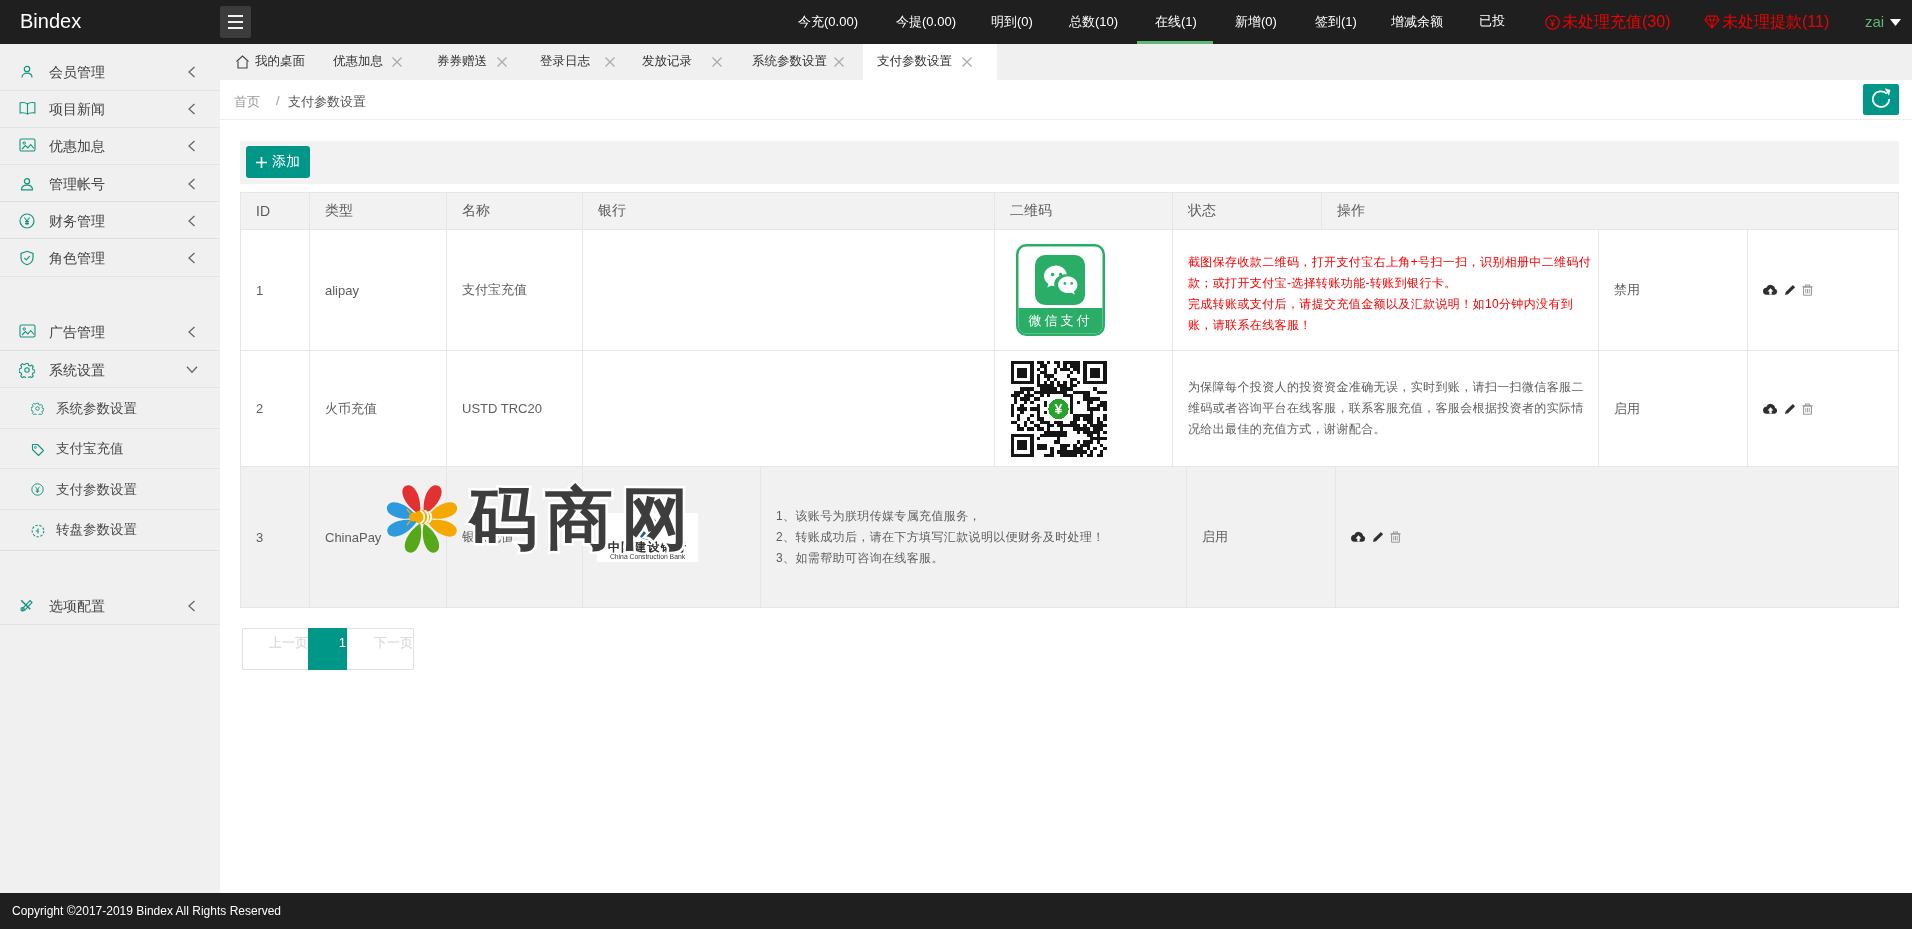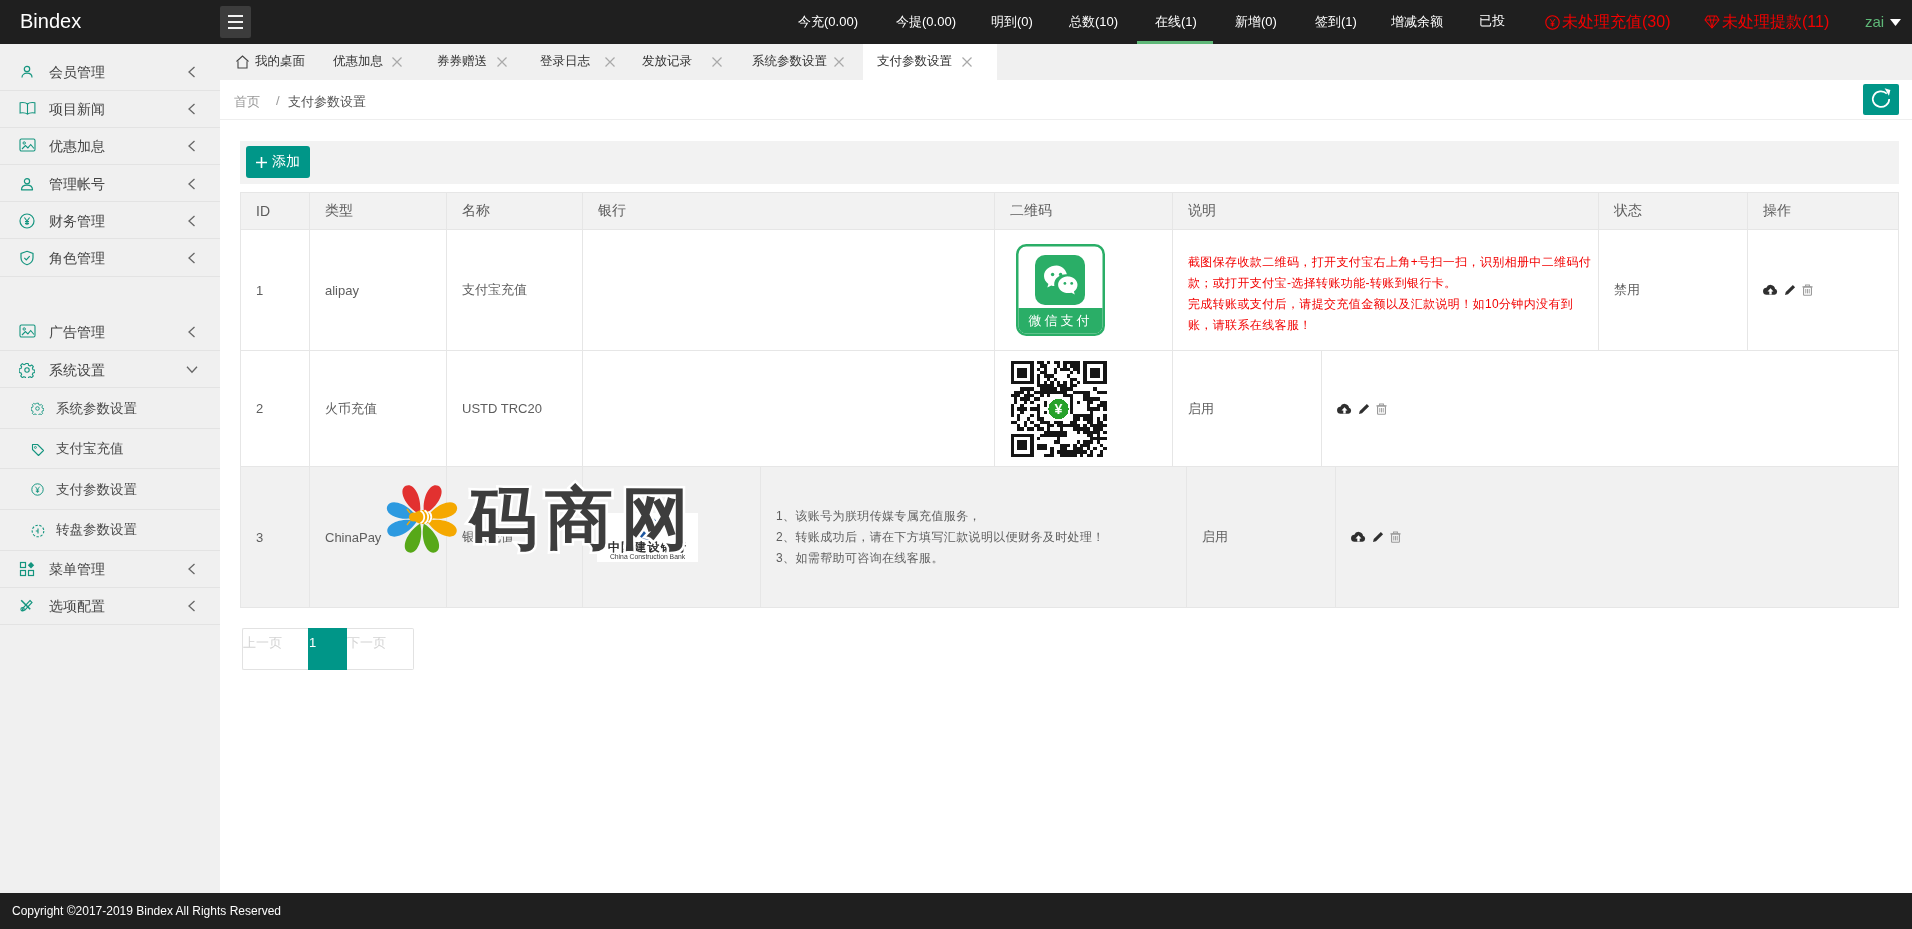--- a/index.html
+++ b/index.html
@@ -36,21 +36,21 @@
 .c0{width:69px;}.c1{width:137px;}.c2{width:136px;}.c3{width:412px;}.c4{width:178px;}.c5{width:426px;}.c6{width:149px;}.c7{width:150px;}
 .thead{height:37px;background:#f2f2f2;}
 .thead .td{font-size:14px;color:#5c5c5c;}
 .r1{height:121px;}.r2{height:116px;}.r3{height:141px;background:#f1f1f1;}
 .r3 .td{background:#f1f1f1;}
 .bank{line-height:20.3px;display:block;font-size:12px;white-space:nowrap;}
 .desc{line-height:21px;display:block;font-size:12px;letter-spacing:0.37px;white-space:nowrap;}
 .red2{color:#f20000;}
 .ops{display:flex;align-items:center;gap:6px;}
 #pager{position:absolute;left:242px;top:628px;height:30px;display:flex;font-size:13px;}
-#pager .pg{height:42px;line-height:28px;text-align:left;border:1px solid #e2e2e2;background:#fff;color:#d4d4d4;}
+#pager .pg{height:42px;line-height:28px;text-align:right;border:1px solid #e2e2e2;background:#fff;color:#d4d4d4;}
 #pager .p1{width:66px;border-right:none;border-radius:2px 0 0 2px;}
 #pager .p2{width:39px;background:#009688;border-color:#009688;color:#fff;}
 #pager .p3{width:67px;border-left:none;border-radius:0 2px 2px 0;}
 #ft{position:absolute;left:0;top:893px;width:1912px;height:36px;background:#1f1f1f;color:#fdfdfd;font-size:12px;line-height:36px;}
 #ft span{margin-left:12px;}
 #wm{position:absolute;left:383px;top:477px;pointer-events:none;z-index:5;}
 </style></head><body>
 <div id="hd">
     <div id="logo">Bindex</div>
     <div id="burger">
@@ -234,36 +234,20 @@
     </div>
     <div class="mi mi2" style="top:466.1px;height:40.6px;">
       <span class="ic" style="top:13.8px;">
         <svg width="14" height="14" viewBox="0 0 14 14" fill="none">
           <circle cx="7" cy="7" r="5.8" stroke="#14957f" stroke-width="1.1" stroke-dasharray="2.4 1.6"></circle>
           <path d="M7 4.6v4.8M4.8 7h2.2" stroke="#14957f" stroke-width="1.1"></path>
         </svg>
       </span>
       <span class="tx" style="top:10.3px;line-height:20px;">转盘参数设置</span>
     </div>
-    <div class="mi" style="top:506.7px;height:37.2px;">
-      <span class="ic" style="top:10.6px;">
-        <svg width="16" height="16" viewBox="0 0 16 16" fill="none">
-          <rect x="1.5" y="1.5" width="5" height="5" stroke="#14957f" stroke-width="1.2"></rect>
-          <rect x="1.5" y="9.5" width="5" height="5" stroke="#14957f" stroke-width="1.2"></rect>
-          <rect x="9.5" y="9.5" width="5" height="5" stroke="#14957f" stroke-width="1.2"></rect>
-          <path d="M12 1l3.2 3.2L12 7.5 8.8 4.2z" fill="#14957f"></path>
-        </svg>
-      </span>
-      <span class="tx" style="top:8.6px;line-height:20px;">菜单管理</span>
-      <span class="ar" style="top:12.6px;">
-        <svg width="9" height="12" viewBox="0 0 9 12">
-          <path d="M7.5 1L2 6l5.5 5" stroke="#666" stroke-width="1.3" fill="none"></path>
-        </svg>
-      </span>
-    </div>
     <div class="mi" style="top:543.9px;height:37.2px;">
       <span class="ic" style="top:10.6px;">
         <svg width="15" height="15" viewBox="0 0 15 15" fill="none">
           <path d="M2.2 2.2l9 9" stroke="#14957f" stroke-width="1.6"></path>
           <path d="M11 2.5l2 2-7 7.5-2.6.6.6-2.6z" stroke="#14957f" stroke-width="1.1"></path>
           <circle cx="3.6" cy="11.3" r="1.7" stroke="#14957f" stroke-width="1.1"></circle>
         </svg>
       </span>
       <span class="tx" style="top:8.6px;line-height:20px;">选项配置</span>
       <span class="ar" style="top:12.6px;">
@@ -346,21 +330,20 @@
         <path d="M5.5 0v11M0 5.5h11" stroke="#fff" stroke-width="1.6"></path>
       </svg> 添加</div>
   </div>
 <div id="tbl">
     <div class="tr thead">
       <div class="td c0">ID</div>
       <div class="td c1">类型</div>
       <div class="td c2">名称</div>
       <div class="td c3">银行</div>
       <div class="td c4">二维码</div>
-      <div class="td c5">说明</div>
       <div class="td c6">状态</div>
       <div class="td c7">操作</div>
     </div>
     <div class="tr r1">
       <div class="td c0">1</div>
       <div class="td c1">alipay</div>
       <div class="td c2">支付宝充值</div>
       <div class="td c3"></div>
       <div class="td c4" style="padding-left:21px;">
         <svg width="89" height="92" viewBox="0 0 89 92">
@@ -412,20 +395,23 @@
       <div class="td c2">USTD TRC20</div>
       <div class="td c3"></div>
       <div class="td c4" style="padding-left:15px;">
         <svg width="97" height="96" viewBox="0 0 29 29" shape-rendering="crispEdges">
           <rect width="29" height="29" fill="#fff"></rect>
           <path d="M0 0h7v1h-7zM8 0h2v1h-2zM11 0h1v1h-1zM13 0h2v1h-2zM16 0h5v1h-5zM22 0h7v1h-7zM0 1h1v1h-1zM6 1h1v1h-1zM9 1h2v1h-2zM14 1h1v1h-1zM16 1h1v1h-1zM18 1h3v1h-3zM22 1h1v1h-1zM28 1h1v1h-1zM0 2h1v1h-1zM2 2h3v1h-3zM6 2h1v1h-1zM8 2h1v1h-1zM10 2h1v1h-1zM13 2h1v1h-1zM15 2h3v1h-3zM19 2h2v1h-2zM22 2h1v1h-1zM24 2h3v1h-3zM28 2h1v1h-1zM0 3h1v1h-1zM2 3h3v1h-3zM6 3h1v1h-1zM9 3h2v1h-2zM13 3h1v1h-1zM18 3h1v1h-1zM20 3h1v1h-1zM22 3h1v1h-1zM24 3h3v1h-3zM28 3h1v1h-1zM0 4h1v1h-1zM2 4h3v1h-3zM6 4h1v1h-1zM8 4h1v1h-1zM10 4h3v1h-3zM17 4h1v1h-1zM22 4h1v1h-1zM24 4h3v1h-3zM28 4h1v1h-1zM0 5h1v1h-1zM6 5h1v1h-1zM8 5h1v1h-1zM11 5h1v1h-1zM13 5h1v1h-1zM18 5h2v1h-2zM22 5h1v1h-1zM28 5h1v1h-1zM0 6h7v1h-7zM8 6h1v1h-1zM10 6h1v1h-1zM12 6h1v1h-1zM14 6h1v1h-1zM16 6h1v1h-1zM18 6h1v1h-1zM20 6h1v1h-1zM22 6h7v1h-7zM8 7h5v1h-5zM14 7h3v1h-3zM18 7h2v1h-2zM3 8h4v1h-4zM9 8h5v1h-5zM15 8h4v1h-4zM25 8h1v1h-1zM1 9h3v1h-3zM5 9h1v1h-1zM7 9h10v1h-10zM19 9h5v1h-5zM26 9h3v1h-3zM0 10h3v1h-3zM4 10h3v1h-3zM9 10h1v1h-1zM11 10h1v1h-1zM16 10h3v1h-3zM22 10h2v1h-2zM1 11h1v1h-1zM3 11h3v1h-3zM7 11h2v1h-2zM18 11h1v1h-1zM22 11h5v1h-5zM1 12h1v1h-1zM4 12h1v1h-1zM6 12h1v1h-1zM10 12h1v1h-1zM18 12h1v1h-1zM20 12h1v1h-1zM23 12h2v1h-2zM27 12h2v1h-2zM0 13h1v1h-1zM3 13h1v1h-1zM8 13h1v1h-1zM10 13h1v1h-1zM18 13h1v1h-1zM23 13h1v1h-1zM26 13h3v1h-3zM0 14h1v1h-1zM2 14h3v1h-3zM6 14h3v1h-3zM18 14h1v1h-1zM23 14h4v1h-4zM28 14h1v1h-1zM0 15h1v1h-1zM3 15h1v1h-1zM8 15h1v1h-1zM10 15h1v1h-1zM18 15h1v1h-1zM24 15h1v1h-1zM0 16h1v1h-1zM2 16h1v1h-1zM6 16h1v1h-1zM8 16h1v1h-1zM19 16h6v1h-6zM28 16h1v1h-1zM2 17h1v1h-1zM5 17h1v1h-1zM8 17h2v1h-2zM19 17h2v1h-2zM22 17h3v1h-3zM26 17h1v1h-1zM28 17h1v1h-1zM0 18h2v1h-2zM4 18h1v1h-1zM6 18h1v1h-1zM9 18h3v1h-3zM13 18h3v1h-3zM18 18h2v1h-2zM23 18h2v1h-2zM26 18h2v1h-2zM2 19h1v1h-1zM4 19h1v1h-1zM7 19h2v1h-2zM11 19h2v1h-2zM14 19h7v1h-7zM22 19h1v1h-1zM24 19h5v1h-5zM2 20h2v1h-2zM5 20h2v1h-2zM8 20h2v1h-2zM11 20h1v1h-1zM15 20h1v1h-1zM19 20h5v1h-5zM25 20h3v1h-3zM10 21h7v1h-7zM20 21h1v1h-1zM22 21h5v1h-5zM28 21h1v1h-1zM0 22h7v1h-7zM9 22h8v1h-8zM23 22h2v1h-2zM26 22h1v1h-1zM0 23h1v1h-1zM6 23h1v1h-1zM8 23h1v1h-1zM14 23h1v1h-1zM24 23h5v1h-5zM0 24h1v1h-1zM2 24h3v1h-3zM6 24h1v1h-1zM13 24h2v1h-2zM20 24h1v1h-1zM22 24h3v1h-3zM26 24h1v1h-1zM0 25h1v1h-1zM2 25h3v1h-3zM6 25h1v1h-1zM8 25h3v1h-3zM15 25h3v1h-3zM19 25h1v1h-1zM21 25h3v1h-3zM27 25h1v1h-1zM0 26h1v1h-1zM2 26h3v1h-3zM6 26h1v1h-1zM8 26h3v1h-3zM12 26h1v1h-1zM15 26h2v1h-2zM19 26h3v1h-3zM23 26h1v1h-1zM25 26h1v1h-1zM28 26h1v1h-1zM0 27h1v1h-1zM6 27h1v1h-1zM12 27h1v1h-1zM14 27h9v1h-9zM24 27h1v1h-1zM27 27h1v1h-1zM0 28h7v1h-7zM10 28h3v1h-3zM15 28h5v1h-5zM21 28h1v1h-1zM23 28h2v1h-2zM26 28h2v1h-2z" fill="#151515"></path>
           <circle cx="14.5" cy="14.5" r="3.6" fill="#fff"></circle>
           <circle cx="14.5" cy="14.5" r="3.1" fill="#27a22b"></circle>
           <text x="14.5" y="15.9" font-size="4.3" fill="#fff" text-anchor="middle" font-family="Liberation Sans" font-weight="bold">¥</text>
         </svg>
+      </div>
+      <div class="td c5">
+        <span class="desc">为保障每个投资人的投资资金准确无误，实时到账，请扫一扫微信客服二<br>维码或者咨询平台在线客服，联系客服充值，客服会根据投资者的实际情<br>况给出最佳的充值方式，谢谢配合。</span>
       </div>
       <div class="td c6">启用</div>
       <div class="td c7">
         <span class="ops">
           <svg width="15" height="12" viewBox="0 0 16 13">
             <path d="M12.9 5.2A4.9 4.9 0 003.5 4 3.8 3.8 0 004 11.6h8.3a3.3 3.3 0 00.6-6.4z" fill="#2f2f2f"></path>
             <path d="M8 4.6l3.2 3.6H9.3v3.2H6.7V8.2H4.8z" fill="#fff"></path>
           </svg>
           <svg width="12" height="12" viewBox="0 0 13 13">
             <path d="M1.1 12l.8-3.2L9.6 1l2.4 2.4-7.7 7.8z" fill="#2f2f2f"></path>

